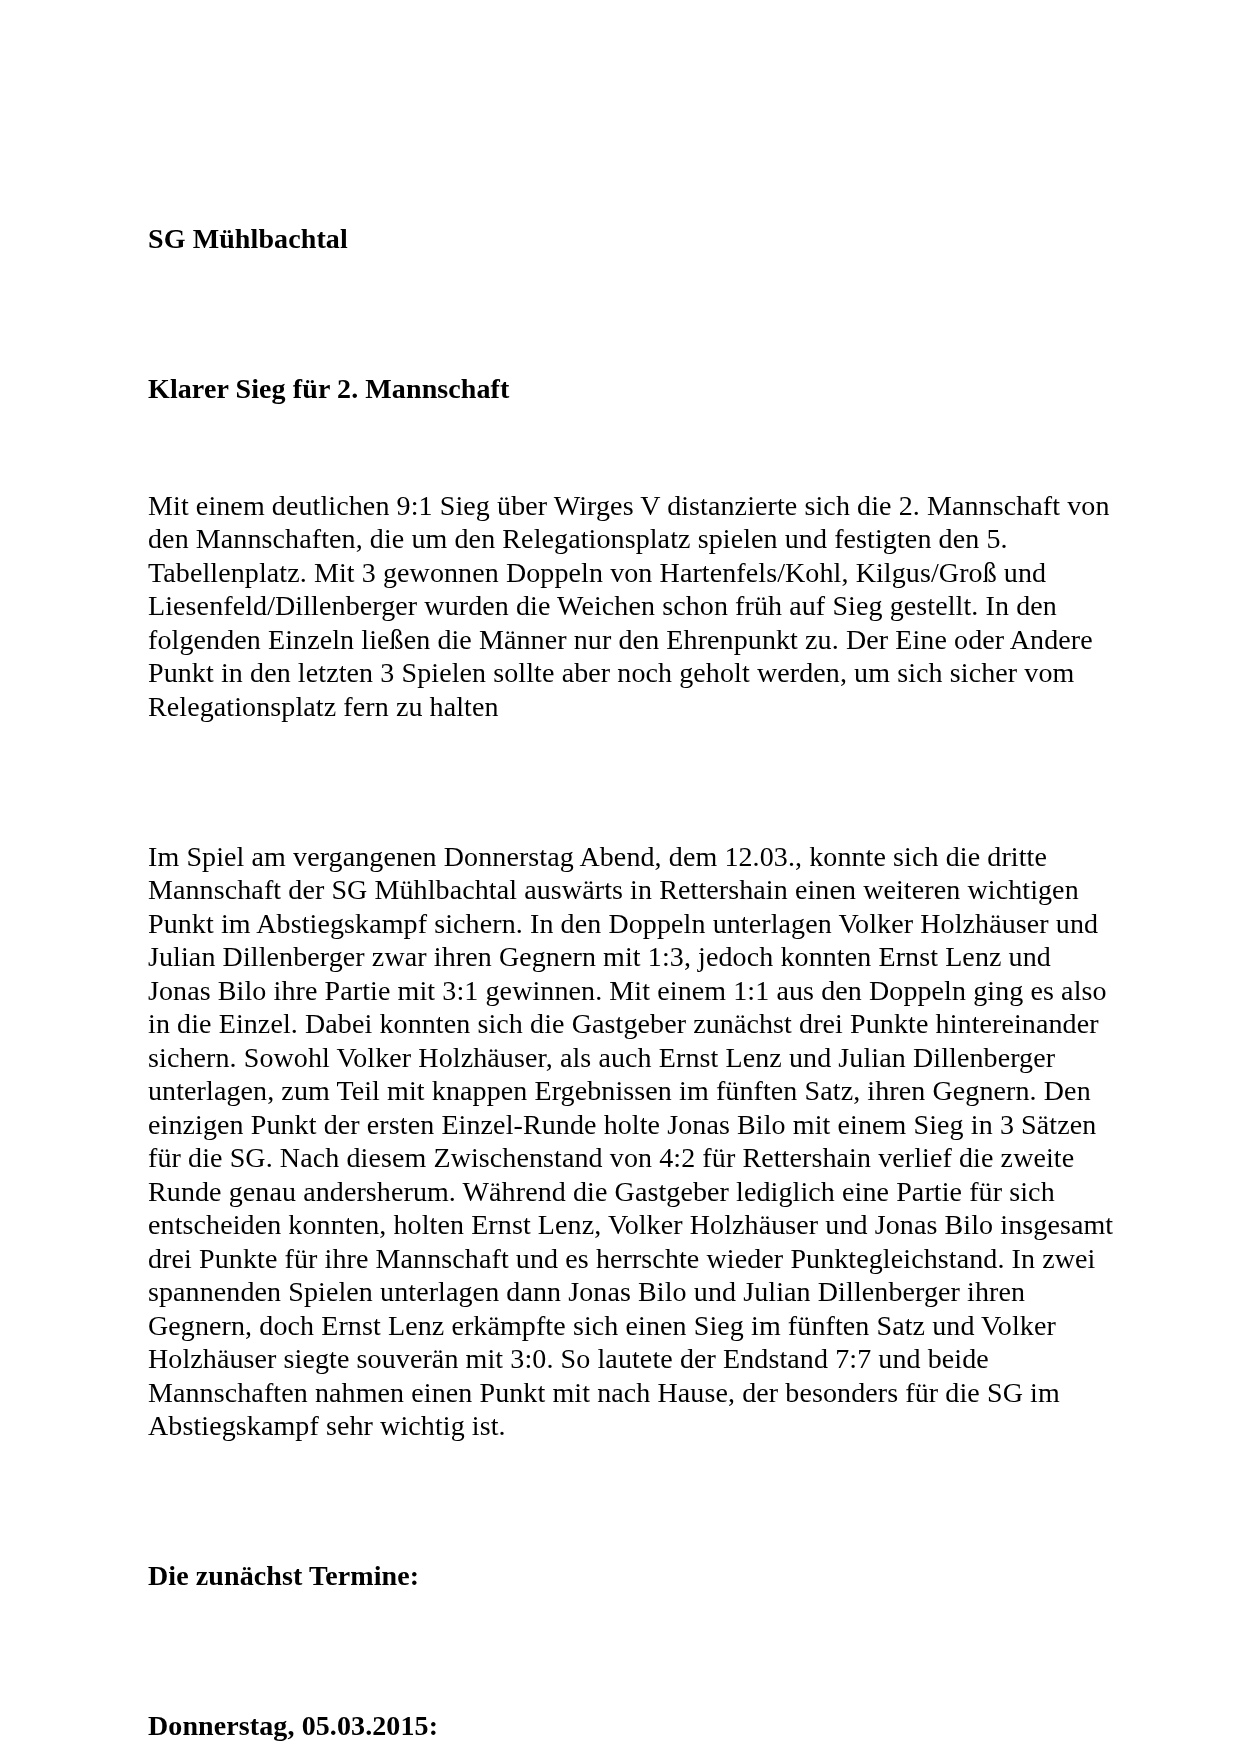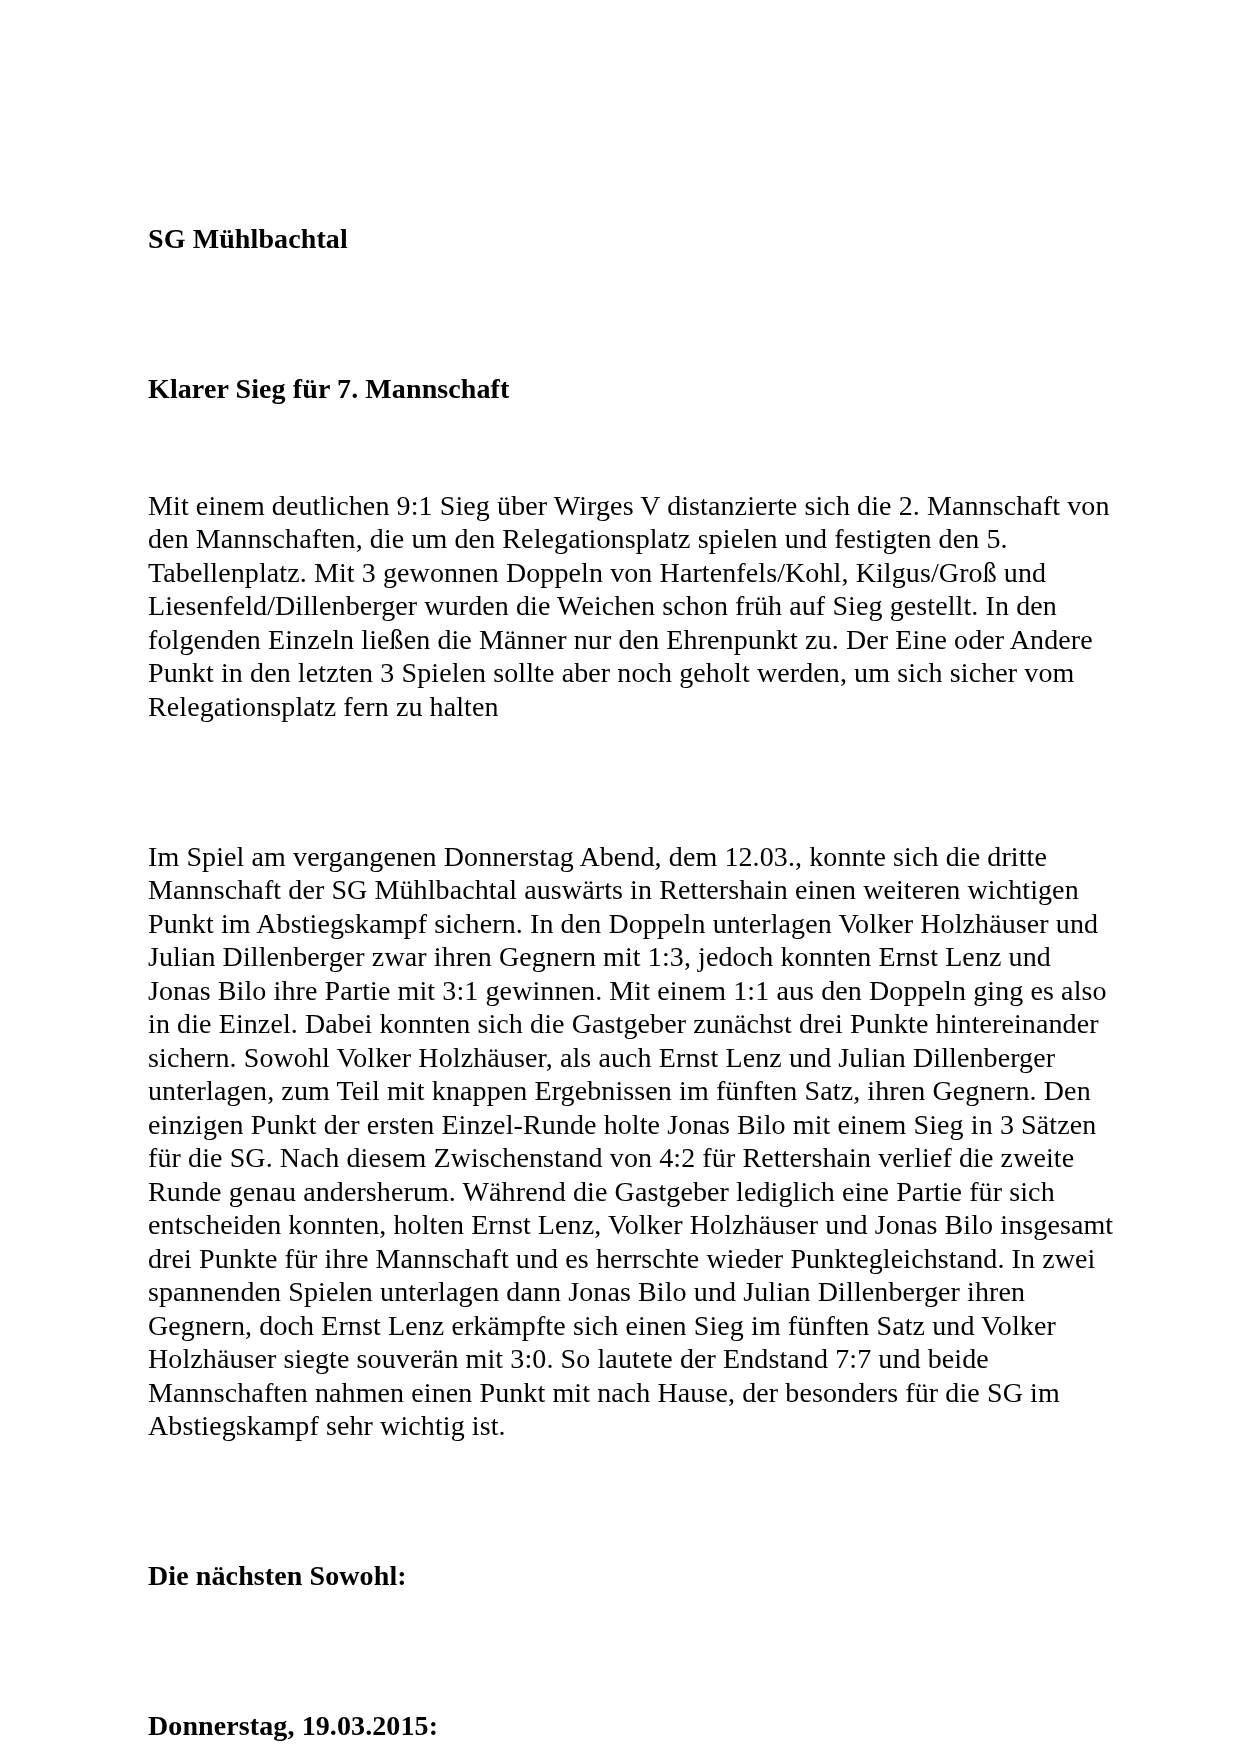--- a/index.html
+++ b/index.html
@@ -24,21 +24,21 @@
   }
   .bold { font-weight: bold; }
 </style>
 </head>
 <body>
 
 <div class="page">
   <div class="content">
     <div class="bold">SG Mühlbachtal</div>
 
-    <div class="bold">Klarer Sieg für 7. Mannschaft</div>
+    <div class="bold">Klarer Sieg für 2. Mannschaft</div>
     <div>Mit einem deutlichen 9:1 Sieg über Wirges V distanzierte sich die 2. Mannschaft von
 den Mannschaften, die um den Relegationsplatz spielen und festigten den 5.
 Tabellenplatz. Mit 3 gewonnen Doppeln von Hartenfels/Kohl, Kilgus/Groß und
 Liesenfeld/Dillenberger wurden die Weichen schon früh auf Sieg gestellt. In den
 folgenden Einzeln ließen die Männer nur den Ehrenpunkt zu. Der Eine oder Andere
 Punkt in den letzten 3 Spielen sollte aber noch geholt werden, um sich sicher vom
 Relegationsplatz fern zu halten</div>
 
     <div>Im Spiel am vergangenen Donnerstag Abend, dem 12.03., konnte sich die dritte
 Mannschaft der SG Mühlbachtal auswärts in Rettershain einen weiteren wichtigen
@@ -52,23 +52,23 @@
 für die SG. Nach diesem Zwischenstand von 4:2 für Rettershain verlief die zweite
 Runde genau andersherum. Während die Gastgeber lediglich eine Partie für sich
 entscheiden konnten, holten Ernst Lenz, Volker Holzhäuser und Jonas Bilo insgesamt
 drei Punkte für ihre Mannschaft und es herrschte wieder Punktegleichstand. In zwei
 spannenden Spielen unterlagen dann Jonas Bilo und Julian Dillenberger ihren
 Gegnern, doch Ernst Lenz erkämpfte sich einen Sieg im fünften Satz und Volker
 Holzhäuser siegte souverän mit 3:0. So lautete der Endstand 7:7 und beide
 Mannschaften nahmen einen Punkt mit nach Hause, der besonders für die SG im
 Abstiegskampf sehr wichtig ist.</div>
 
-    <div class="bold">Die nächsten Sowohl:</div>
+    <div class="bold">Die zunächst Termine:</div>
 
-    <div class="bold">Donnerstag, 19.03.2015:</div>
+    <div class="bold">Donnerstag, 05.03.2015:</div>
     
 
     
     
 
     
     
 
     
 

